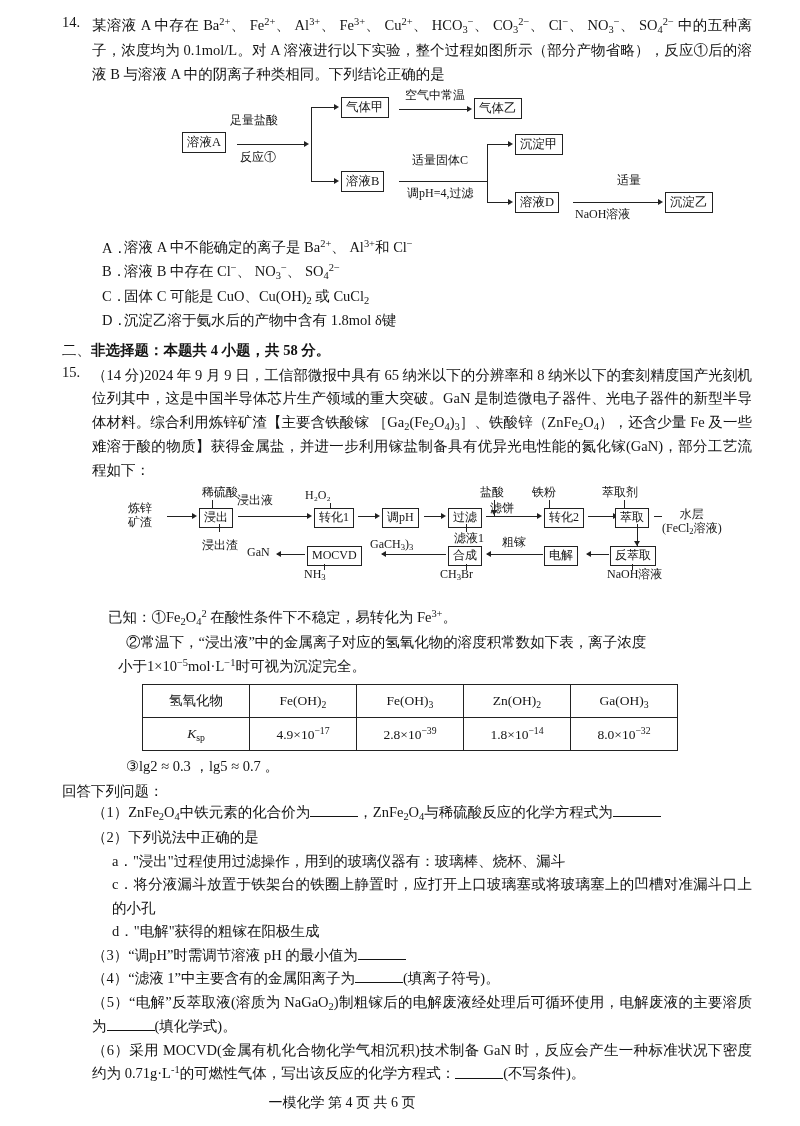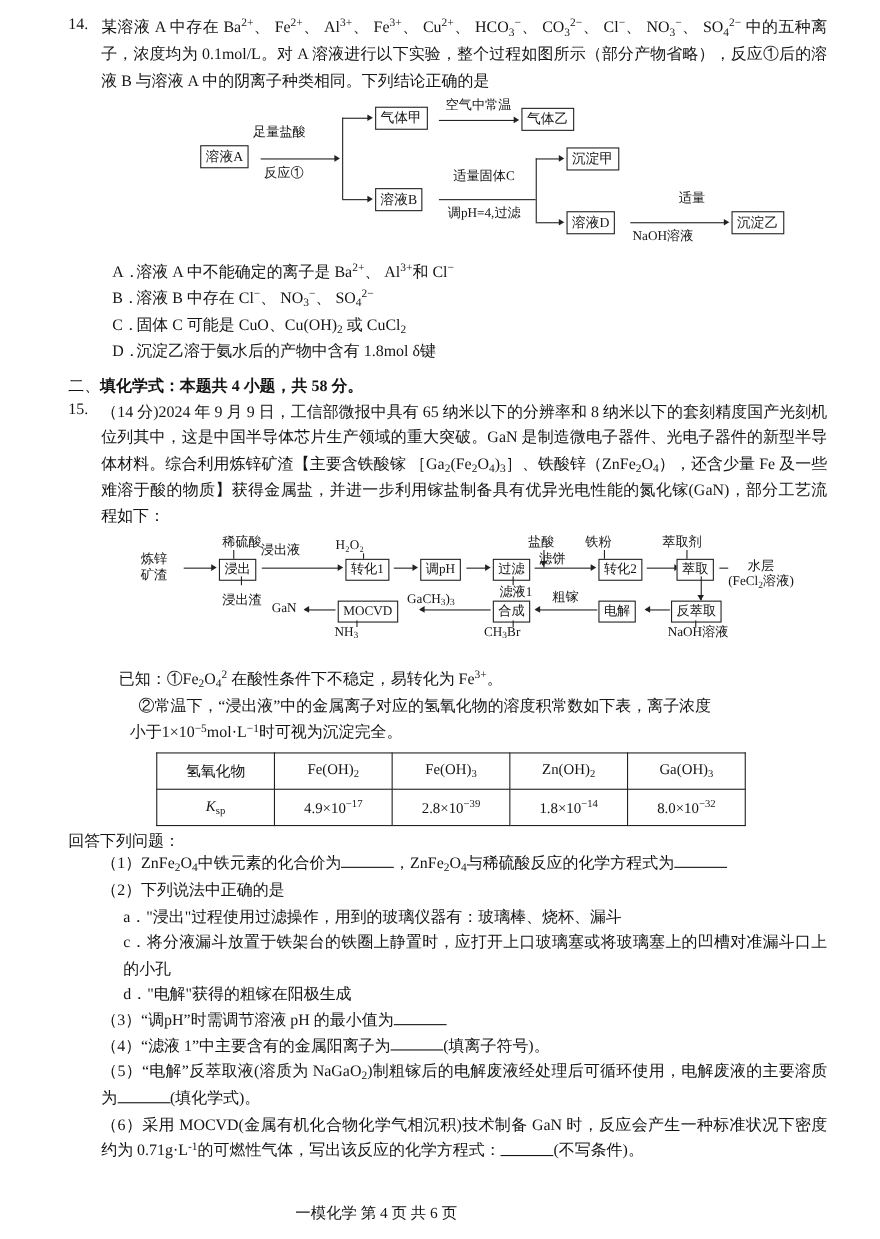--- a/index.html
+++ b/index.html
@@ -188,21 +188,21 @@
       <span class="ol">B．</span>溶液 B 中存在 Cl<sup>−</sup>、 NO<sub>3</sub><sup>−</sup>、 SO<sub>4</sub><sup>2−</sup>
     </div>
     <div class="opt">
       <span class="ol">C．</span>固体 C 可能是 CuO、Cu(OH)<sub>2</sub> 或 CuCl<sub>2</sub>
     </div>
     <div class="opt">
       <span class="ol">D．</span>沉淀乙溶于氨水后的产物中含有 1.8mol δ键
     </div>
 
     <div class="section-title">
-      <span class="nm">二、</span><span>填化学式：</span><span>本题共 4 小题，共 58 分。</span>
+      <span class="nm">二、</span><span>非选择题：</span><span>本题共 4 小题，共 58 分。</span>
     </div>
 
     <div class="q-block">
       <div class="q-num">15.</div>
       <div class="q-body">
         （14 分)2024 年 9 月 9 日，工信部微报中具有 65 纳米以下的分辨率和 8 纳米以下的套刻精度国产光刻机位列其中，这是中国半导体芯片生产领域的重大突破。GaN 是制造微电子器件、光电子器件的新型半导体材料。综合利用炼锌矿渣【主要含铁酸镓 <span class="bracketed">［Ga<sub>2</sub>(Fe<sub>2</sub>O<sub>4</sub>)<sub>3</sub>］</span>、铁酸锌（ZnFe<sub>2</sub>O<sub>4</sub>），还含少量 Fe 及一些难溶于酸的物质】获得金属盐，并进一步利用镓盐制备具有优异光电性能的氮化镓(GaN)，部分工艺流程如下：
       </div>
     </div>
 
     <div class="flow2">
@@ -306,20 +306,21 @@
       <tr>
         <td class="first"><i>K</i><sub>sp</sub></td>
         <td>4.9×10<sup>−17</sup></td>
         <td>2.8×10<sup>−39</sup></td>
         <td>1.8×10<sup>−14</sup></td>
         <td>8.0×10<sup>−32</sup></td>
       </tr>
     </tbody>
       </table>
 
+    <div class="sub-note2">③lg2 ≈ 0.3 ，lg5 ≈ 0.7 。</div>
 
     <div style="margin-top:4px;">回答下列问题：</div>
 
     <div class="qitem">
       （1）ZnFe<sub>2</sub>O<sub>4</sub>中铁元素的化合价为<span class="u"></span>，ZnFe<sub>2</sub>O<sub>4</sub>与稀硫酸反应的化学方程式为<span class="u"></span>
     </div>
     <div class="qitem">（2）下列说法中正确的是</div>
     <div class="qsub">a．"浸出"过程使用过滤操作，用到的玻璃仪器有：玻璃棒、烧杯、漏斗</div>
     <div class="qsub">c．将分液漏斗放置于铁架台的铁圈上静置时，应打开上口玻璃塞或将玻璃塞上的凹槽对准漏斗口上的小孔</div>
     <div class="qsub">d．"电解"获得的粗镓在阳极生成</div>

